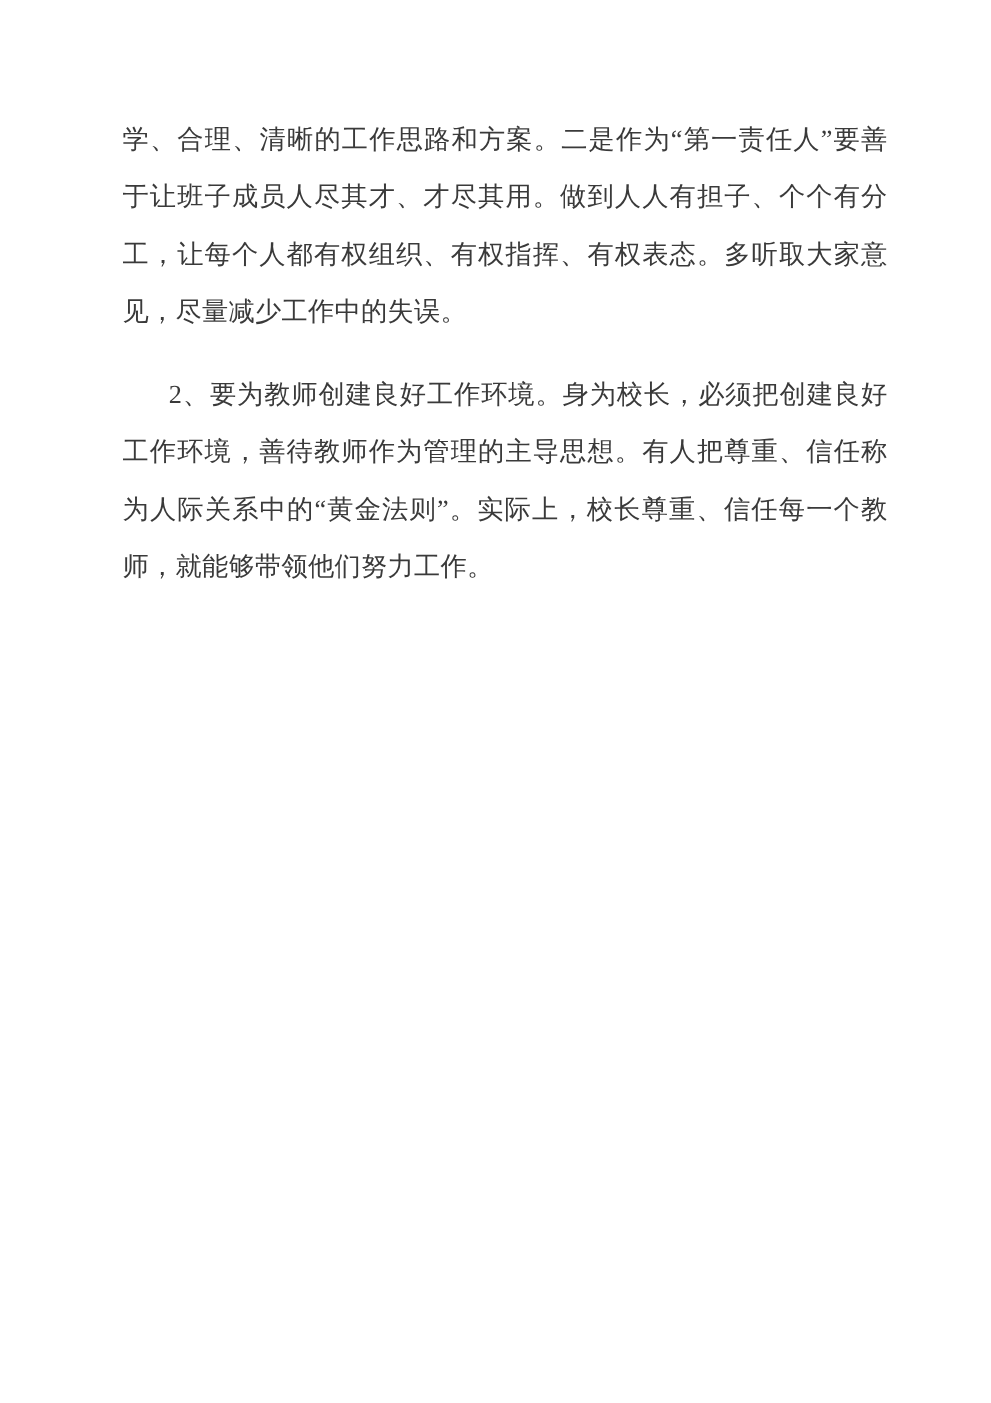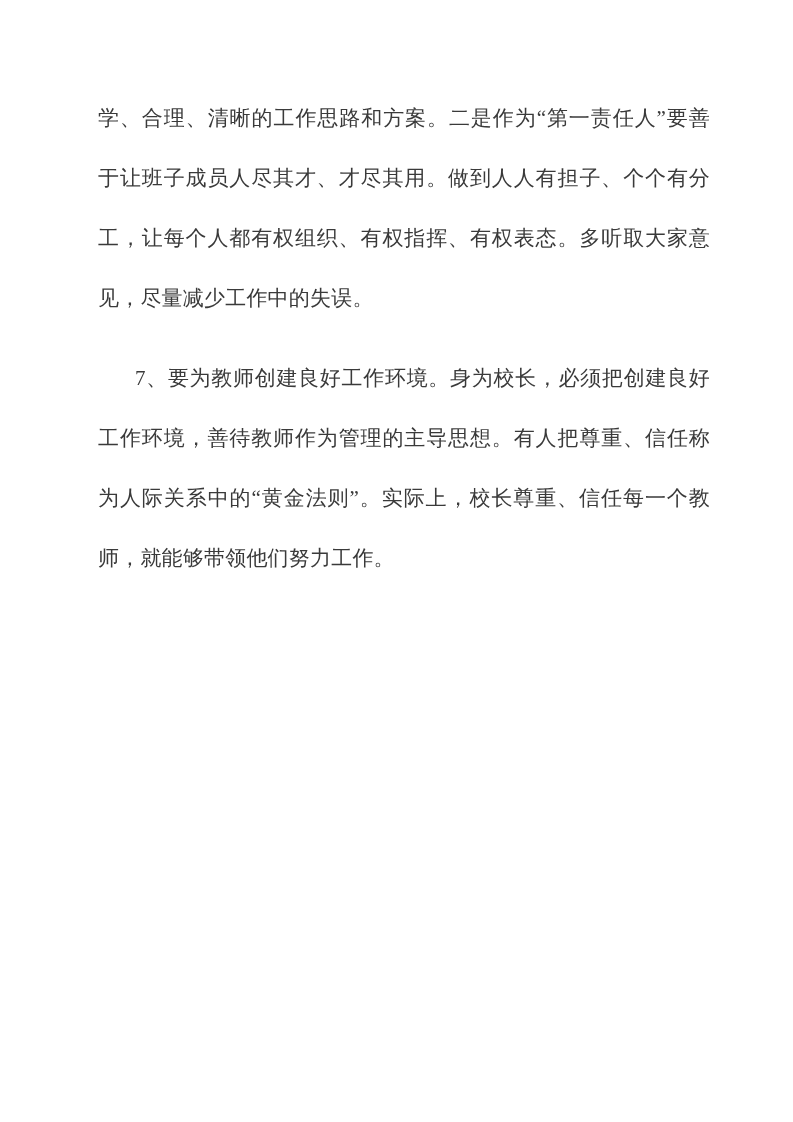--- a/index.html
+++ b/index.html
@@ -17,32 +17,32 @@
   }
   .content {
     position: absolute;
     top: 88px;
     left: 98px;
     width: 624px;
   }
   .content p {
     margin: 0 12px 20px 0;
     font-size: 21px;
-    line-height: 60px;
+    line-height: 46px;
     color: #3a3a3a;
     text-align: justify;
     text-justify: inter-ideograph;
     word-break: break-all;
     letter-spacing: 0.2px;
   }
   .content p.indent {
     text-indent: 37px;
   }
 </style>
 </head>
 <body>
 
 <div class="page">
   <div class="content">
     <p>学、合理、清晰的工作思路和方案。二是作为“第一责任人”要善于让班子成员人尽其才、才尽其用。做到人人有担子、个个有分工，让每个人都有权组织、有权指挥、有权表态。多听取大家意见，尽量减少工作中的失误。</p>
-    <p class="indent">7、要为教师创建良好工作环境。身为校长，必须把创建良好工作环境，善待教师作为管理的主导思想。有人把尊重、信任称为人际关系中的“黄金法则”。实际上，校长尊重、信任每一个教师，就能够带领他们努力工作。</p>
+    <p class="indent">2、要为教师创建良好工作环境。身为校长，必须把创建良好工作环境，善待教师作为管理的主导思想。有人把尊重、信任称为人际关系中的“黄金法则”。实际上，校长尊重、信任每一个教师，就能够带领他们努力工作。</p>
   </div>
 </div>
 
 </body></html>

